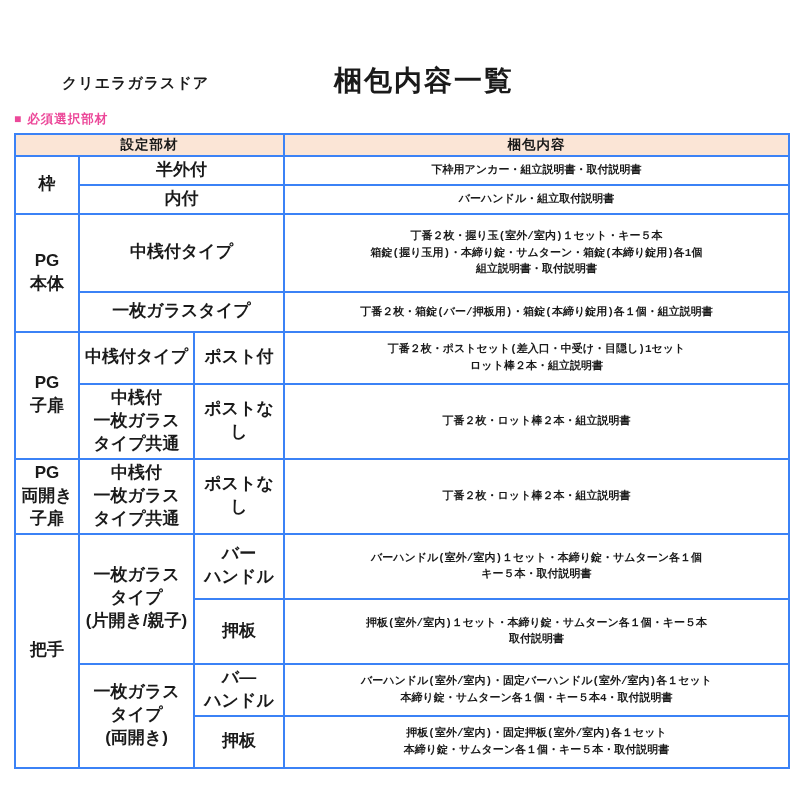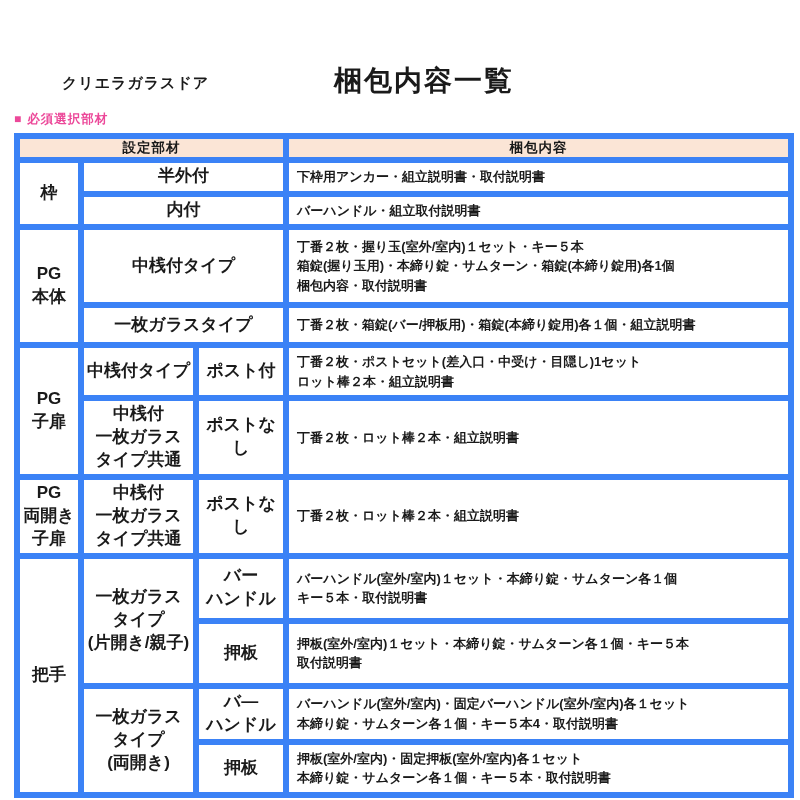--- a/index.html
+++ b/index.html
@@ -27,42 +27,43 @@
     font-size:12.5px; color:#ec4899; letter-spacing:1px;
   }
   .section-label .marker { margin-right:5px; font-size:12px; }
   table.pack {
     position:absolute; left:14px; top:133px;
     width:774px;
     border-collapse:collapse;
     table-layout:fixed;
   }
   table.pack th, table.pack td {
-    border:6px solid #3b82f6;
+    border:2px solid #3b82f6;
     font-weight:bold;
     vertical-align:middle;
     white-space:pre-line;
   }
   table.pack th {
     background:#fbe5d6;
     font-size:13.5px;
     text-align:center;
     letter-spacing:1px;
   }
   td.group, td.type, td.sub {
     text-align:center;
     font-size:17px;
     line-height:1.35;
     padding:2px 2px;
   }
   td.content {
-    text-align:left;
-    font-size:13px;
+    text-align:center;
+    font-size:11px;
     line-height:1.5;
     padding:4px 8px;
+    font-family:Liberation Mono, monospace;
   }
   tr.h22{height:22px;} tr.h26{height:26px;} tr.h78{height:78px;}
   tr.h40{height:40px;margin-top:20px;} tr.h52{height:52px;} tr.h53{height:53px;}
   tr.h60{height:60px;} tr.h65{height:65px;}
 </style>
 </head>
 <body>
 
 <div class="header-area">
   <div class="product-name">クリエラガラスドア</div>
@@ -97,21 +98,21 @@
       <td class="type" colspan="2">内付</td>
       <td class="content">バーハンドル・組立取付説明書</td>
     </tr>
 
     <tr class="h78">
       <td class="group" rowspan="2">PG
 本体</td>
       <td class="type" colspan="2">中桟付タイプ</td>
       <td class="content">丁番２枚・握り玉(室外/室内)１セット・キー５本
 箱錠(握り玉用)・本締り錠・サムターン・箱錠(本締り錠用)各1個
-梱包内容・取付説明書</td>
+組立説明書・取付説明書</td>
     </tr>
     <tr class="h40">
       <td class="type" colspan="2">一枚ガラスタイプ</td>
       <td class="content">丁番２枚・箱錠(バー/押板用)・箱錠(本締り錠用)各１個・組立説明書</td>
     </tr>
 
     <tr class="h52">
       <td class="group" rowspan="2">PG
 子扉</td>
       <td class="type">中桟付タイプ</td>

